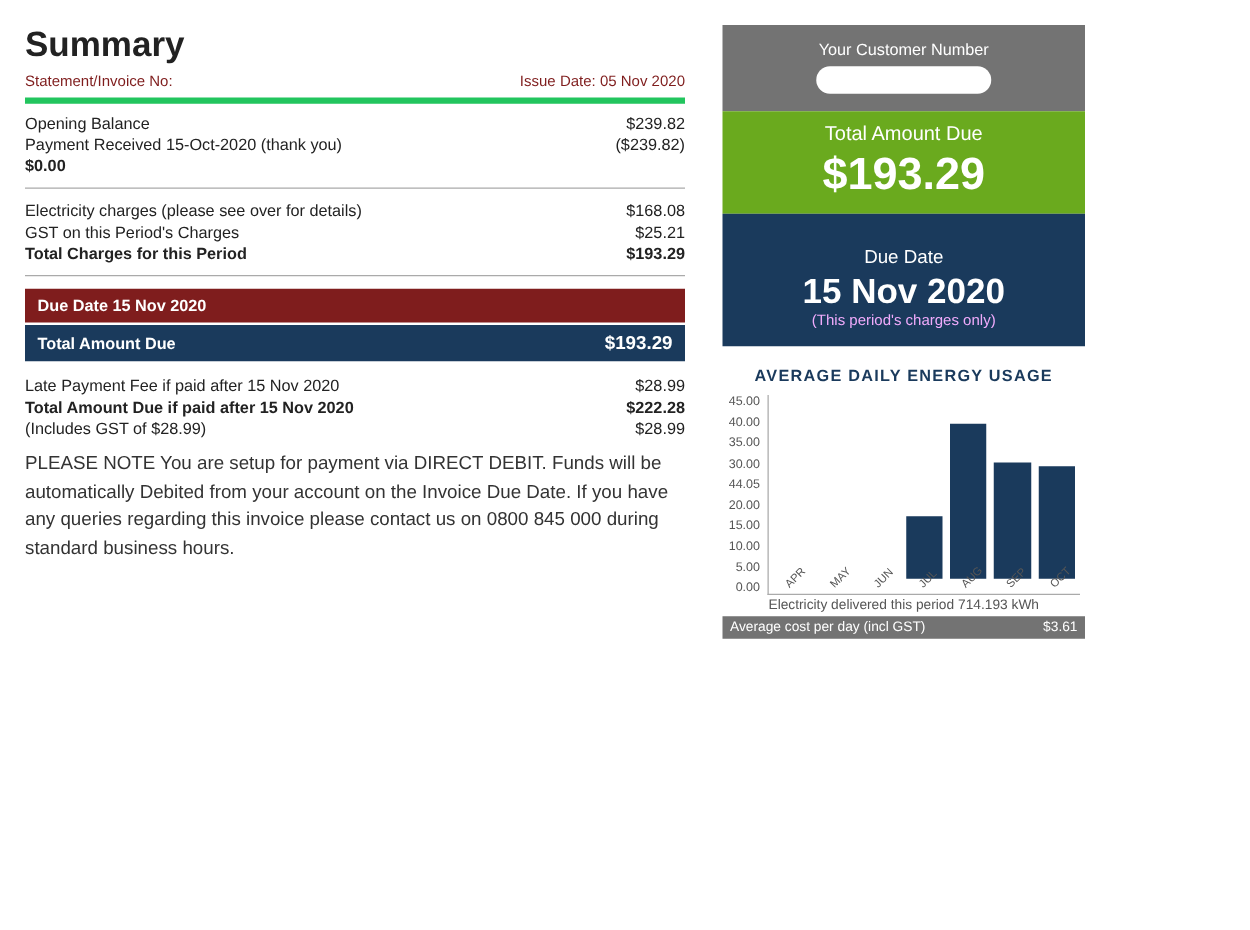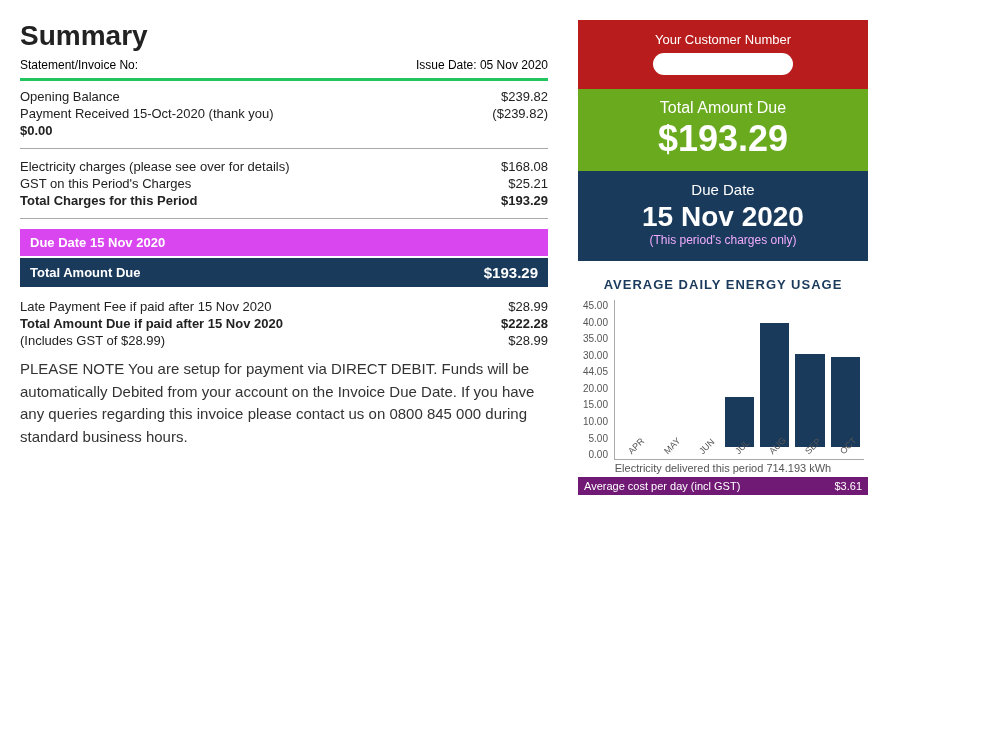--- a/index.html
+++ b/index.html
@@ -32,41 +32,41 @@
     .summary-title {
       font-size: 28px;
       font-weight: bold;
       color: #222;
       margin-bottom: 2px;
     }
     .invoice-row {
       display: flex;
       justify-content: space-between;
       font-size: 12px;
-      color: #000000;
+      color: #7f1d1d;
       margin-bottom: 8px;
-      border-bottom: 3px solid #22c55e;
+      border-bottom: 5px solid #22c55e;
       padding-bottom: 6px;
     }
     .summary-section {
       margin-bottom: 10px;
       padding-bottom: 8px;
       border-bottom: 1px solid #aaa;
     }
     .line-row {
       display: flex;
       justify-content: space-between;
       margin-bottom: 2px;
       font-size: 13px;
     }
     .line-row.bold {
       font-weight: bold;
     }
     .due-date-banner {
-      background: #d946ef;
+      background: #7f1d1d;
       color: #fff;
       display: flex;
       justify-content: space-between;
       align-items: center;
       padding: 6px 10px;
       margin-bottom: 2px;
       font-size: 13px;
     }
     .due-date-banner .due-label {
       font-weight: bold;
@@ -86,21 +86,21 @@
     .late-section { }
     .note-section {
       font-size: 15px;
       color: #333;
       line-height: 1.5;
       margin-top: 10px;
     }
 
     
     .customer-box {
-      background: #b91c1c;
+      background: #737373;
       color: #fff;
       text-align: center;
       padding: 12px 10px 14px;
     }
     .customer-box .customer-label {
       font-size: 13px;
       margin-bottom: 6px;
     }
     .customer-number-bar {
       background: #fff;
@@ -124,21 +124,21 @@
     .total-amount-box .ta-value {
       font-size: 36px;
       font-weight: bold;
       line-height: 1.1;
     }
 
     .due-date-box {
       background: #1a3a5c;
       color: #fff;
       text-align: center;
-      padding: 10px 10px 14px;
+      padding: 26px 10px 14px;
       margin-bottom: 16px;
     }
     .due-date-box .dd-label {
       font-size: 15px;
       font-weight: normal;
       margin-bottom: 2px;
     }
     .due-date-box .dd-value {
       font-size: 28px;
       font-weight: bold;
@@ -214,21 +214,21 @@
       transform-origin: top left;
       white-space: nowrap;
       margin-left: 4px;
     }
     .chart-footer {
       font-size: 11px;
       text-align: center;
       color: #555;
     }
     .chart-footer-bar {
-      background: #701a75;
+      background: #737373;
       color: #fff;
       display: flex;
       justify-content: space-between;
       padding: 3px 6px;
       font-size: 11px;
       margin-top: 3px;
     }
   </style>
 </head>
 <body>

